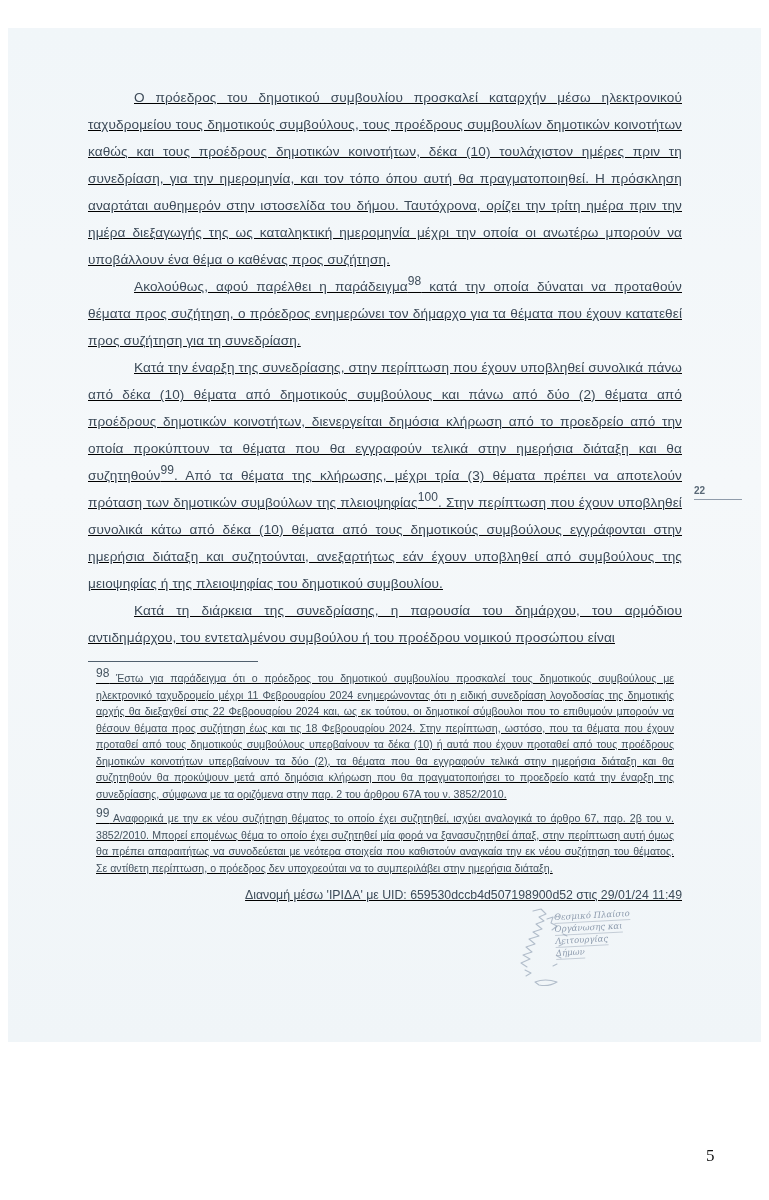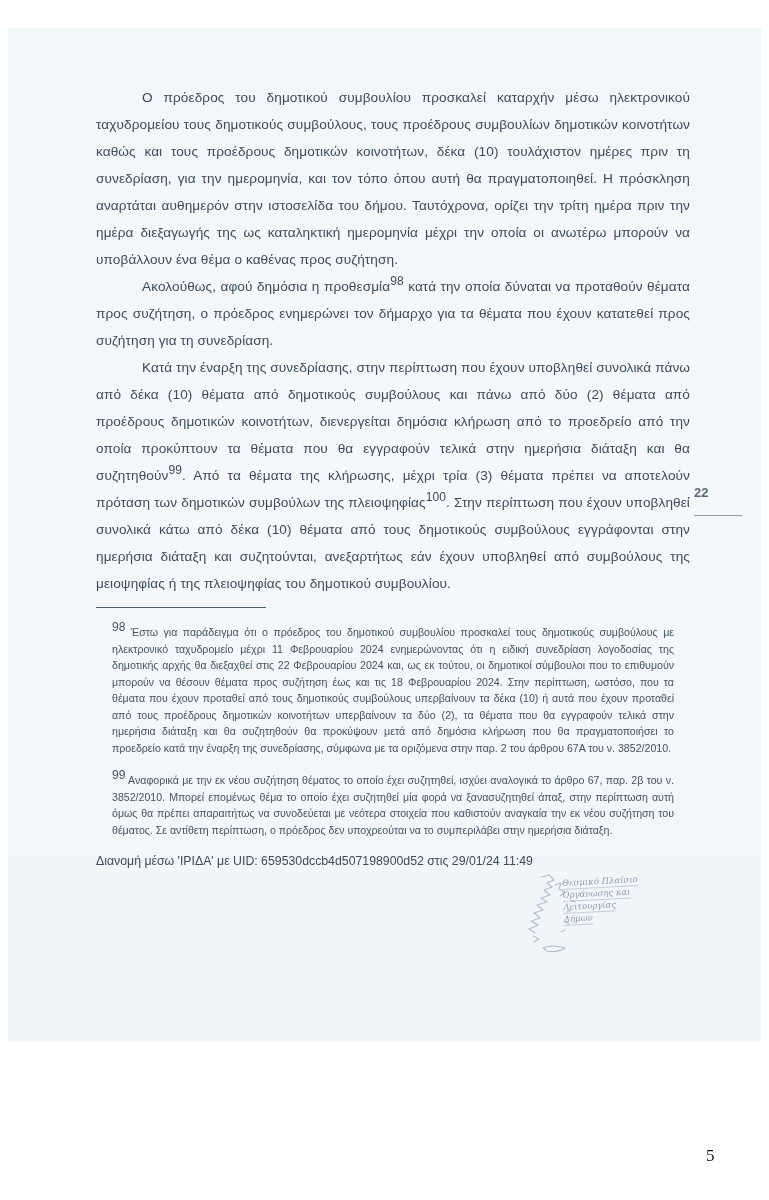--- a/index.html
+++ b/index.html
@@ -6,74 +6,75 @@
   body{
     width:769px;height:1200px;position:relative;background:#ffffff;
     font-family:"Liberation Sans","DejaVu Sans",sans-serif;
     overflow:hidden;
   }
   .scan{
     position:absolute;left:8px;top:28px;width:753px;height:1014px;
     background:linear-gradient(180deg,#f1f6f9 0%,#f5f8fa 45%,#f0f5f8 100%);
   }
   .column{
-    position:absolute;left:88px;top:56px;width:594px;
+    position:absolute;left:80px;top:56px;width:594px;text-decoration:underline;
   }
   p.para{
     margin:0;font-size:13.6px;line-height:27px;color:#3d4b59;
     text-align:justify;text-indent:46px;letter-spacing:0.1px;
   }
   p.para sup, p.fn sup{
     font-size:12px;line-height:0;vertical-align:super;
   }
   .fn-sep{
     width:170px;height:0;border-top:1.6px solid #51606e;
     margin:10px 0 6px 0;
   }
   p.fn{
-    margin:16px;font-size:10.6px;line-height:16.5px;color:#44535f;
+    margin:8px;font-size:10.6px;line-height:16.5px;color:#44535f;
     text-align:justify;
   }
   .distribution{
-    margin:12px 0 0 0;font-size:12.3px;color:#3c4b58;text-align:left;
+    margin:12px 0 0 0;font-size:12.3px;color:#3c4b58;text-align:right;
   }
   .stamp{
     position:relative;margin-left:425px;margin-top:2px;width:160px;height:92px;
   }
   .stamp-map{position:absolute;left:0;top:2px;}
   .stamp-text{
     position:absolute;left:42px;top:6px;transform:rotate(-3deg);
   }
   .stamp-line{
     display:block;width:max-content;
     font-family:"DejaVu Serif","Liberation Serif",serif;font-style:italic;
     font-size:8.5px;line-height:11px;color:#76869c;opacity:.8;
     border-bottom:1px solid rgba(118,134,156,.45);
   }
   .margin-note{
     position:absolute;left:694px;top:485px;width:48px;
-    font-size:13px;font-weight:700;color:#5a6977;
-    border-bottom:1.2px solid #909cab;padding-bottom:15px;
+    font-size:10px;font-weight:700;color:#5a6977;
+    border-bottom:1.2px solid #909cab;padding-bottom:3px;
   }
   .page-number{
     position:absolute;left:706px;top:1146px;
     font-family:"Liberation Serif","DejaVu Serif",serif;
     font-size:17px;color:#151515;
   }
 </style>
 </head>
 <body>
 
 <div class="scan">
   <div class="column">
 
     <div>
         <p class="para"><span>Ο πρόεδρος του δημοτικού συμβουλίου προσκαλεί καταρχήν μέσω ηλεκτρονικού ταχυδρομείου τους δημοτικούς συμβούλους, τους προέδρους συμβουλίων δημοτικών κοινοτήτων καθώς και τους προέδρους δημοτικών κοινοτήτων, δέκα (10) τουλάχιστον ημέρες πριν τη συνεδρίαση, για την ημερομηνία, και τον τόπο όπου αυτή θα πραγματοποιηθεί. Η πρόσκληση αναρτάται αυθημερόν στην ιστοσελίδα του δήμου. Ταυτόχρονα, ορίζει την τρίτη ημέρα πριν την ημέρα διεξαγωγής της ως καταληκτική ημερομηνία μέχρι την οποία οι ανωτέρω μπορούν να υποβάλλουν ένα θέμα ο καθένας προς συζήτηση.</span></p>
-        <p class="para"><span>Ακολούθως, αφού δημόσια η προθεσμία</span><sup>98</sup><span> κατά την οποία δύναται να προταθούν θέματα προς συζήτηση, ο πρόεδρος ενημερώνει τον δήμαρχο για τα θέματα που έχουν κατατεθεί προς συζήτηση για τη συνεδρίαση.</span></p>
+        <p class="para"><span>Ακολούθως, αφού παρέλθει η παράδειγμα</span><sup>98</sup><span> κατά την οποία δύναται να προταθούν θέματα προς συζήτηση, ο πρόεδρος ενημερώνει τον δήμαρχο για τα θέματα που έχουν κατατεθεί προς συζήτηση για τη συνεδρίαση.</span></p>
         <p class="para"><span>Κατά την έναρξη της συνεδρίασης, στην περίπτωση που έχουν υποβληθεί συνολικά πάνω από δέκα (10) θέματα από δημοτικούς συμβούλους και πάνω από δύο (2) θέματα από προέδρους δημοτικών κοινοτήτων, διενεργείται δημόσια κλήρωση από το προεδρείο από την οποία προκύπτουν τα θέματα που θα εγγραφούν τελικά στην ημερήσια διάταξη και θα συζητηθούν</span><sup>99</sup><span>. Από τα θέματα της κλήρωσης, μέχρι τρία (3) θέματα πρέπει να αποτελούν πρόταση των δημοτικών συμβούλων της πλειοψηφίας</span><sup>100</sup><span>. Στην περίπτωση που έχουν υποβληθεί συνολικά κάτω από δέκα (10) θέματα από τους δημοτικούς συμβούλους εγγράφονται στην ημερήσια διάταξη και συζητούνται, ανεξαρτήτως εάν έχουν υποβληθεί από συμβούλους της μειοψηφίας ή της πλειοψηφίας του δημοτικού συμβουλίου.</span></p>
+        <p class="para"><span>Κατά τη διάρκεια της συνεδρίασης, η παρουσία του δημάρχου, του αρμόδιου αντιδημάρχου, του εντεταλμένου συμβούλου ή του προέδρου νομικού προσώπου είναι</span></p>
       </div>
 
     <div class="fn-sep"></div>
 
     <div>
         <p class="fn"><sup>98</sup><span> Έστω για παράδειγμα ότι ο πρόεδρος του δημοτικού συμβουλίου προσκαλεί τους δημοτικούς συμβούλους με ηλεκτρονικό ταχυδρομείο μέχρι 11 Φεβρουαρίου 2024 ενημερώνοντας ότι η ειδική συνεδρίαση λογοδοσίας της δημοτικής αρχής θα διεξαχθεί στις 22 Φεβρουαρίου 2024 και, ως εκ τούτου, οι δημοτικοί σύμβουλοι που το επιθυμούν μπορούν να θέσουν θέματα προς συζήτηση έως και τις 18 Φεβρουαρίου 2024. Στην περίπτωση, ωστόσο, που τα θέματα που έχουν προταθεί από τους δημοτικούς συμβούλους υπερβαίνουν τα δέκα (10) ή αυτά που έχουν προταθεί από τους προέδρους δημοτικών κοινοτήτων υπερβαίνουν τα δύο (2), τα θέματα που θα εγγραφούν τελικά στην ημερήσια διάταξη και θα συζητηθούν θα προκύψουν μετά από δημόσια κλήρωση που θα πραγματοποιήσει το προεδρείο κατά την έναρξη της συνεδρίασης, σύμφωνα με τα οριζόμενα στην παρ. 2 του άρθρου 67Α του ν. 3852/2010.</span></p>
         <p class="fn"><sup>99</sup><span> Αναφορικά με την εκ νέου συζήτηση θέματος το οποίο έχει συζητηθεί, ισχύει αναλογικά το άρθρο 67, παρ. 2β του ν. 3852/2010. Μπορεί επομένως θέμα το οποίο έχει συζητηθεί μία φορά να ξανασυζητηθεί άπαξ, στην περίπτωση αυτή όμως θα πρέπει απαραιτήτως να συνοδεύεται με νεότερα στοιχεία που καθιστούν αναγκαία την εκ νέου συζήτηση του θέματος. Σε αντίθετη περίπτωση, ο πρόεδρος δεν υποχρεούται να το συμπεριλάβει στην ημερήσια διάταξη.</span></p>
       </div>
 
     <p class="distribution">Διανομή μέσω 'ΙΡΙΔΑ' με UID: 659530dccb4d507198900d52 στις 29/01/24 11:49</p>

